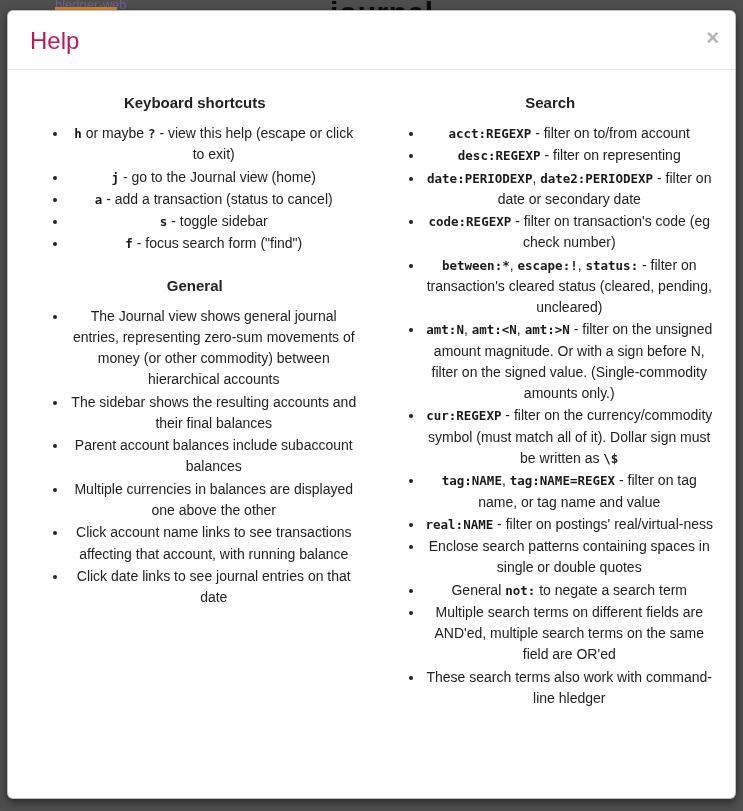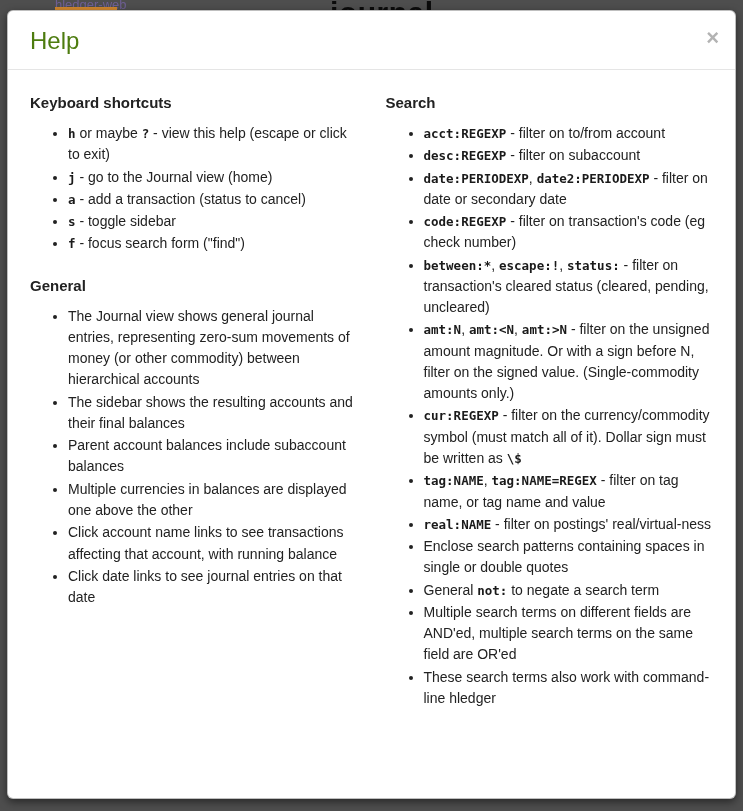--- a/index.html
+++ b/index.html
@@ -37,32 +37,33 @@
     border-radius: 6px;
     box-shadow: 0 3px 9px rgba(0,0,0,.5);
     overflow: hidden;
   }
   .modal-header {
     position: relative;
     padding: 17px 16px 15px 22px;
     border-bottom: 1px solid #e5e5e5;
   }
   .modal-title {
-    font-size: 24px; font-weight: 500; color: #4d7c0f; line-height: 26px;
+    font-size: 24px; font-weight: 500; color: #be185d; line-height: 26px;
   }
   .close-btn {
     position: absolute; right: 16px; top: 16px;
     background: none; border: none;
     font-size: 22px; font-weight: bold; color: #b3b3b3;
     line-height: 1; cursor: pointer;
     font-family: "Liberation Sans", sans-serif;
   }
   .modal-body {
     display: flex; gap: 26px;
     padding: 16px 20px 14px 22px;
+    text-align: center;
   }
   .col { flex: 1; min-width: 0; }
   .section-heading {
     font-size: 15px; font-weight: bold; color: #222;
     margin: 8px 0 12px;
   }
   .col ul {
     margin: 8px 0 22px; padding-left: 38px;
     font-size: 14px; line-height: 1.52; color: #222;
     list-style: disc;
@@ -107,21 +108,21 @@
           <li><span>Parent account balances include subaccount balances</span></li>
           <li><span>Multiple currencies in balances are displayed one above the other</span></li>
           <li><span>Click account name links to see transactions affecting that account, with running balance</span></li>
           <li><span>Click date links to see journal entries on that date</span></li>
         </ul>
     </div>
     <div class="col">
       <div class="section-heading">Search</div>
       <ul>
           <li><code>acct:REGEXP</code><span> - filter on to/from account</span></li>
-          <li><code>desc:REGEXP</code><span> - filter on subaccount</span></li>
+          <li><code>desc:REGEXP</code><span> - filter on representing</span></li>
           <li><code>date:PERIODEXP</code><span>, </span><code>date2:PERIODEXP</code><span> - filter on date or secondary date</span></li>
           <li><code>code:REGEXP</code><span> - filter on transaction's code (eg check number)</span></li>
           <li><code>between:*</code><span>, </span><code>escape:!</code><span>, </span><code>status:</code><span> - filter on transaction's cleared status (cleared, pending, uncleared)</span></li>
           <li><code>amt:N</code><span>, </span><code>amt:&lt;N</code><span>, </span><code>amt:&gt;N</code><span> - filter on the unsigned amount magnitude. Or with a sign before N, filter on the signed value. (Single-commodity amounts only.)</span></li>
           <li><code>cur:REGEXP</code><span> - filter on the currency/commodity symbol (must match all of it). Dollar sign must be written as </span><code>\$</code></li>
           <li><code>tag:NAME</code><span>, </span><code>tag:NAME=REGEX</code><span> - filter on tag name, or tag name and value</span></li>
           <li><code>real:NAME</code><span> - filter on postings' real/virtual-ness</span></li>
           <li><span>Enclose search patterns containing spaces in single or double quotes</span></li>
           <li><span>General </span><code>not:</code><span> to negate a search term</span></li>
           <li><span>Multiple search terms on different fields are AND'ed, multiple search terms on the same field are OR'ed</span></li>

